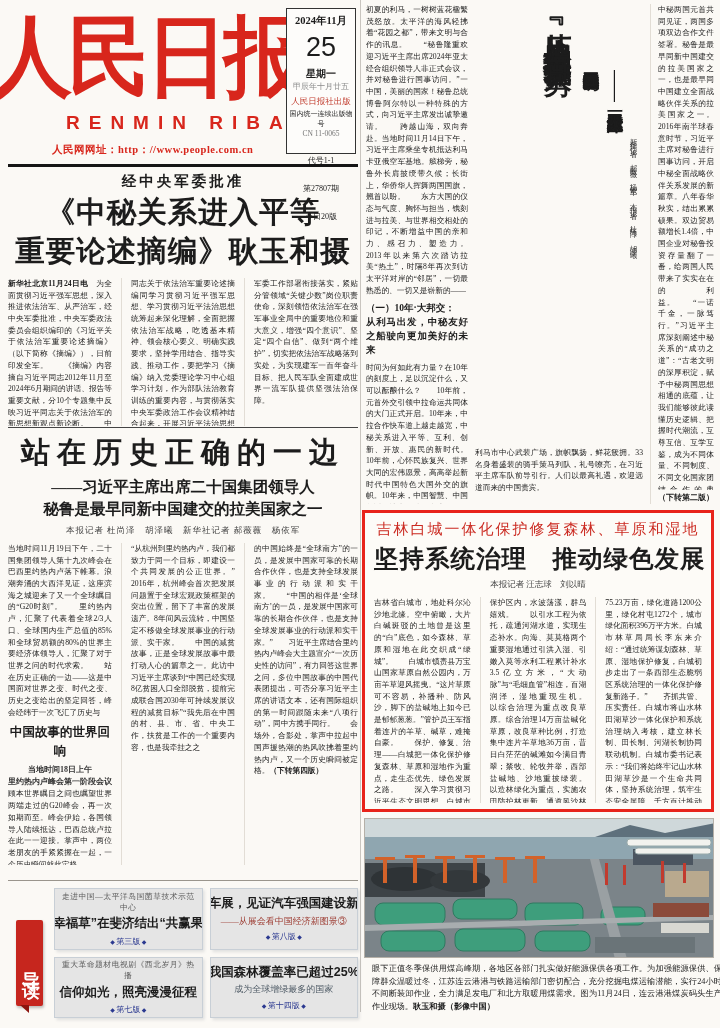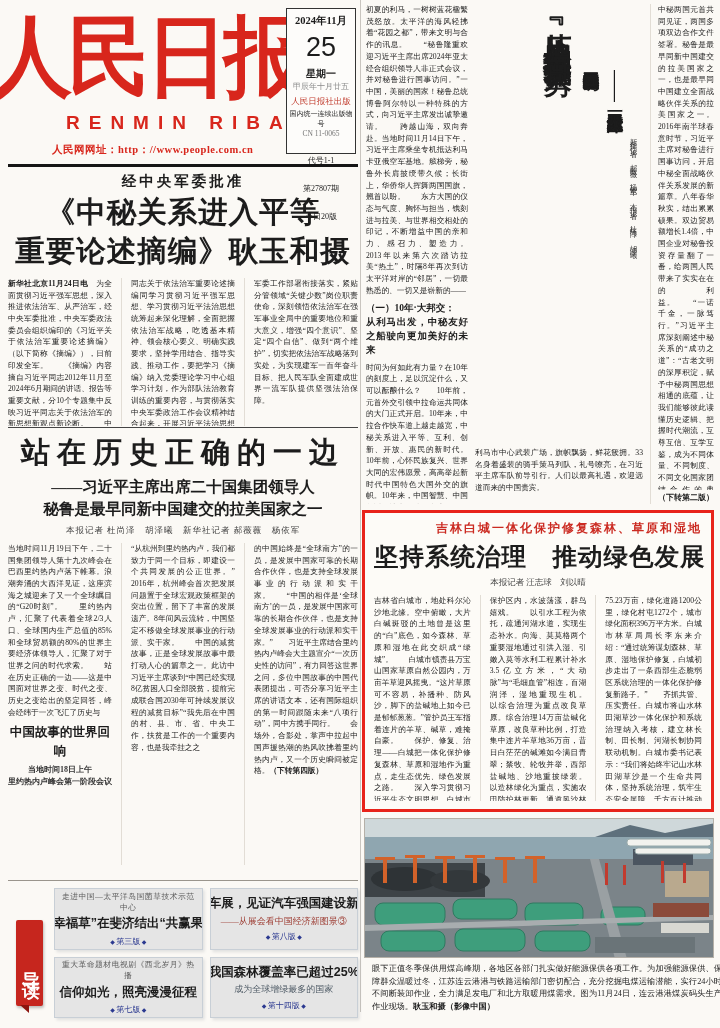--- a/index.html
+++ b/index.html
@@ -78,21 +78,21 @@
   .headblock .vsub.s2{padding-top:56px;}
   .headblock .vtitle{font-family:"Liberation Sans","DejaVu Sans",sans-serif;font-weight:900;font-size:28.5px;
         letter-spacing:3px;white-space:nowrap;margin:0 2px 0 4px;padding-top:4px;}
   .undertext{flex:1;font-size:7.7px;line-height:1.5;text-align:justify;overflow:hidden;padding-top:3px;}
   .apec .col2{flex:1;font-size:7.7px;line-height:1.52;text-align:justify;overflow:hidden;
         border-left:1px solid #e2ddd5;padding-left:7px;display:flex;flex-direction:column;}
   .apec .col2 .jumpline{text-align:right;font-weight:bold;font-size:8px;margin-top:2px;}
   
   .redbox{position:absolute;left:362px;top:510px;width:352px;height:302px;border:3px solid #e8231a;
         background:#fdfbf7;box-sizing:border-box;padding:7px 9px 5px;}
-  .redbox .kicker{text-align:right;color:#cb2a21;font-weight:bold;font-size:12px;letter-spacing:2px;}
+  .redbox .kicker{text-align:center;color:#cb2a21;font-weight:normal;font-size:15px;letter-spacing:2px;}
   .redbox .title{text-align:center;font-family:"Liberation Sans","DejaVu Sans",sans-serif;font-weight:900;
         font-size:24.5px;letter-spacing:1px;margin-top:3px;white-space:nowrap;}
   .redbox .byline{text-align:center;font-size:8.5px;color:#444;margin-top:4px;}
   .redbox .bodycols{margin-top:6px;height:206px;}
   
   .photo{position:absolute;left:364px;top:818px;width:350px;height:140px;border:1px solid #b5b0a8;
         box-sizing:border-box;overflow:hidden;background:#9db3bd;}
   .caption{position:absolute;left:372px;top:963px;width:350px;font-size:8.2px;line-height:1.55;text-align:justify;}
   .caption .credit{font-weight:bold;}
 </style>
@@ -141,20 +141,21 @@
     </div>
     <div class="byline">本报记者 杜尚泽　胡泽曦　新华社记者 郝薇薇　杨依军</div>
     <div class="bodycols">
       <div class="col">
         <span>当地时间11月19日下午，二十国集团领导人第十九次峰会在巴西里约热内卢落下帷幕。浪潮奔涌的大西洋见证，这座滨海之城迎来了又一个全球瞩目的“G20时刻”。　　里约热内卢，汇聚了代表着全球2/3人口、全球国内生产总值的85%和全球贸易额的80%的世界主要经济体领导人，汇聚了对于世界之问的时代求索。　　站在历史正确的一边——这是中国面对世界之变、时代之变、历史之变给出的坚定回答，峰会经纬于一次飞汇了历史与</span>
         <div class="inset-title">中国故事的世界回响</div>
         <div class="inset-meta">
           <div>当地时间18日上午</div>
           <div>里约热内卢峰会第一阶段会议</div>
         </div>
+        <span>顾本世界瞩目之间也瞩望世界两端走过的G20峰会，再一次如期而至。峰会伊始，各国领导人陆续抵达，巴西总统卢拉在此一一迎接。掌声中，两位老朋友的手紧紧握在一起，一个历史瞬间就此定格。</span>
       </div>
       <div class="col">“从杭州到里约热内卢，我们都致力于同一个目标，即建设一个共同发展的公正世界。”　　2016年，杭州峰会首次把发展问题置于全球宏观政策框架的突出位置，留下了丰富的发展遗产。8年间风云流转，中国坚定不移做全球发展事业的行动派、实干家。　　中国的减贫故事，正是全球发展故事中最打动人心的篇章之一。此访中习近平主席谈到“中国已经实现8亿贫困人口全部脱贫，提前完成联合国2030年可持续发展议程的减贫目标”“我先后在中国的村、县、市、省、中央工作，扶贫是工作的一个重要内容，也是我牵挂之之</div>
       <div class="col"><span>的中国始终是“全球南方”的一员，是发展中国家可靠的长期合作伙伴，也是支持全球发展事业的行动派和实干家。　　“中国的相伴是‘全球南方’的一员，是发展中国家可靠的长期合作伙伴，也是支持全球发展事业的行动派和实干家。”　　习近平主席结合里约热内卢峰会大主题宣介“一次历史性的访问”，有力回答这世界之问，多位中国故事的中国代表团提出，可否分享习近平主席的讲话文本，还有国际组织的第一时间跟随未来“八项行动”，同中方携手同行。　　会场外，合影处，掌声中拉起中国声援热潮的热风吹拂着里约热内卢，又一个历史瞬间被定格。</span><span class="jump">（下转第四版）</span></div>
     </div>
   </div>
 
   <div class="daodu-rule"></div>
   <div class="daodu">
     <div class="tab">导读</div>
     <div class="dgrid">

